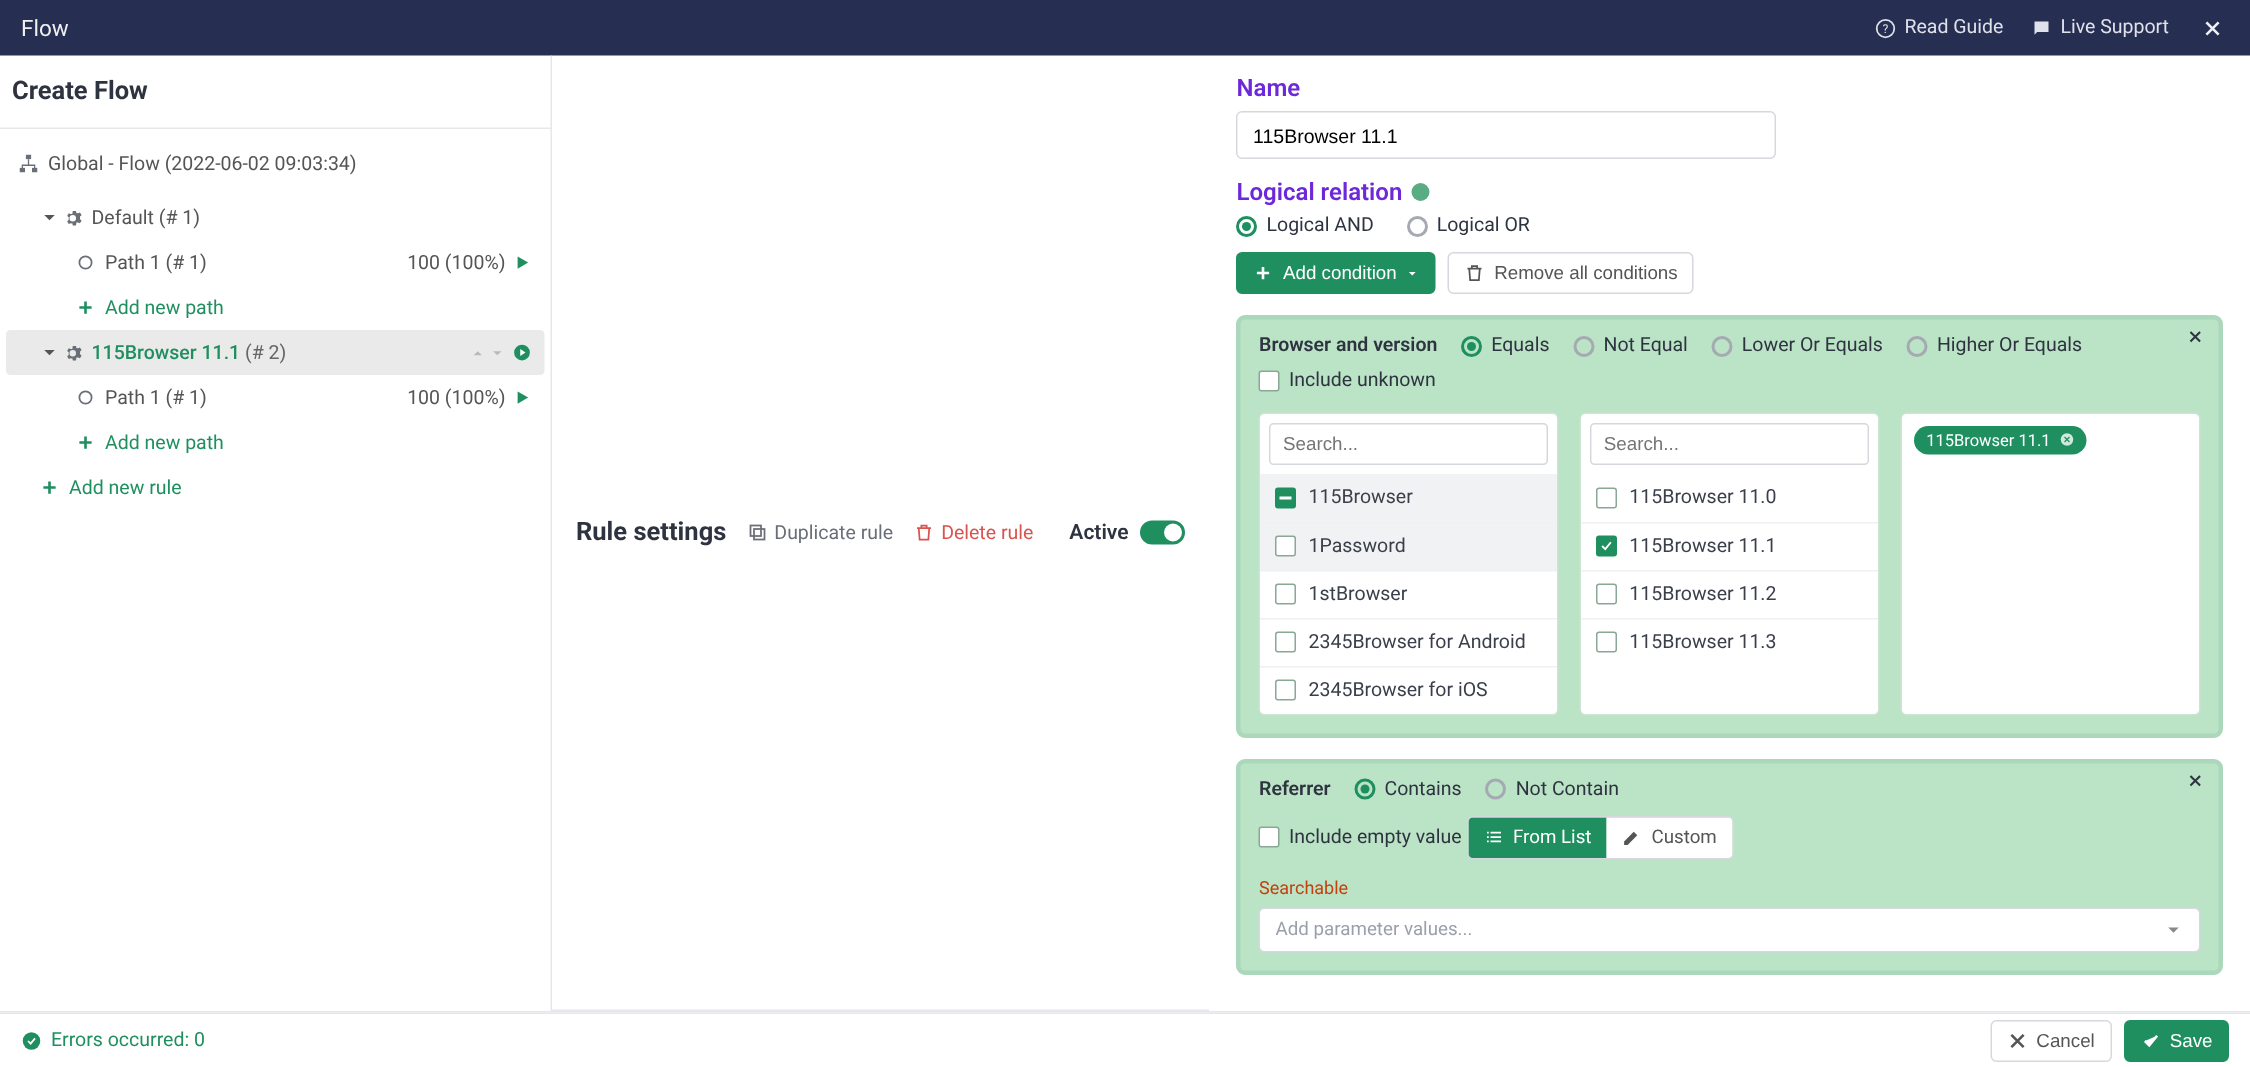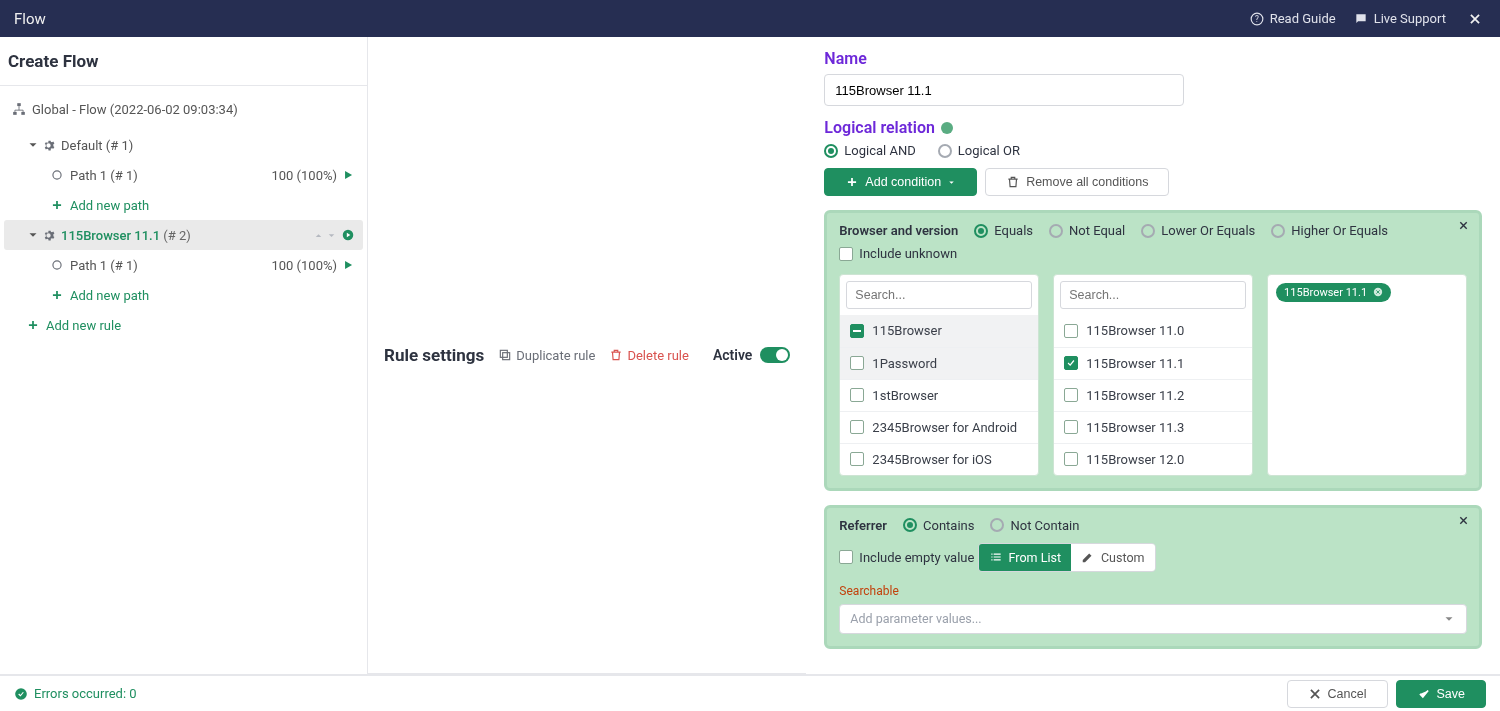--- a/index.html
+++ b/index.html
@@ -49,21 +49,21 @@
 .help-icon { width: 12px; height: 12px; border-radius: 50%; background: #5aac82; display: inline-block; }
 .text-input { width: 360px; height: 32px; border: 1px solid #d6d8dd; border-radius: 4px; padding: 0 10px; font-size: 13px; }
 .row-gap { margin-top: 12px; }
 
 .radio-row { display: flex; align-items: center; gap: 22px; margin-top: 4px; }
 .radio-opt { display: inline-flex; align-items: center; gap: 6px; font-size: 13px; color: #2e3340; }
 .radio { width: 14px; height: 14px; border: 2px solid #a5aab2; border-radius: 50%; display: inline-flex; align-items: center; justify-content: center; }
 .radio.checked { border-color: #1f8f60; }
 .radio.checked::after { content: ""; width: 6px; height: 6px; background: #1f8f60; border-radius: 50%; }
 
-.btn { display: inline-flex; align-items: center; gap: 6px; border: 1px solid #d6d8dd; border-radius: 4px; background: #fff; height: 28px; padding: 0 20px; font-size: 12.5px; cursor: pointer; color: #555; }
+.btn { display: inline-flex; align-items: center; gap: 6px; border: 1px solid #d6d8dd; border-radius: 4px; background: #fff; height: 28px; padding: 0 10px; font-size: 12.5px; cursor: pointer; color: #555; }
 .btn.primary { background: #1f8f60; border-color: #1f8f60; color: #fff; }
 .btn.primary svg { fill: #fff; }
 .btn-row { display: flex; gap: 8px; margin-top: 10px; }
 
 
 .cond-box { border: 3px solid #abd8ba; border-radius: 6px; background: #bbe3c6; margin-top: 14px; padding: 10px 12px 12px 12px; position: relative; }
 .cond-close { position: absolute; right: 10px; top: 6px; color: #2e3340; cursor: pointer; }
 .cond-close svg { width: 11px; height: 11px; }
 .cond-head { display: flex; align-items: center; gap: 16px; font-size: 13px; }
 .cond-title { font-weight: 600; color: #2e3340; }
@@ -361,24 +361,20 @@
                     </span>
                     <span>115Browser 11.1</span>
                   </div>
                   <div class="list-row">
                     <span class="cbox"></span>
                     <span>115Browser 11.2</span>
                   </div>
                   <div class="list-row">
                     <span class="cbox"></span>
                     <span>115Browser 11.3</span>
-                  </div>
-                  <div class="list-row">
-                    <span class="cbox"></span>
-                    <span>115Browser 12.0</span>
                   </div>
                 </div>
             </div>
             <div class="col">
               <div class="chip-area">
                 <span class="chip">
                   <span>115Browser 11.1</span>
                   <svg viewBox="0 0 24 24">
                       <circle cx="12" cy="12" r="10" fill="#cfe9dc"></circle>
                       <path d="M8 8l8 8M16 8l-8 8" stroke="#1f8f60" stroke-width="2"></path>

